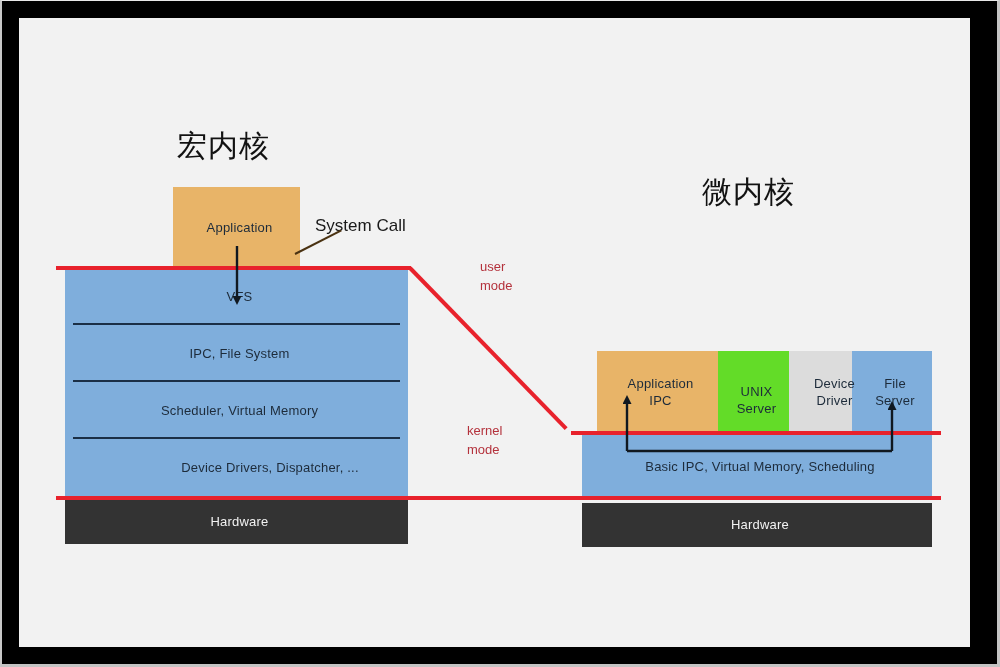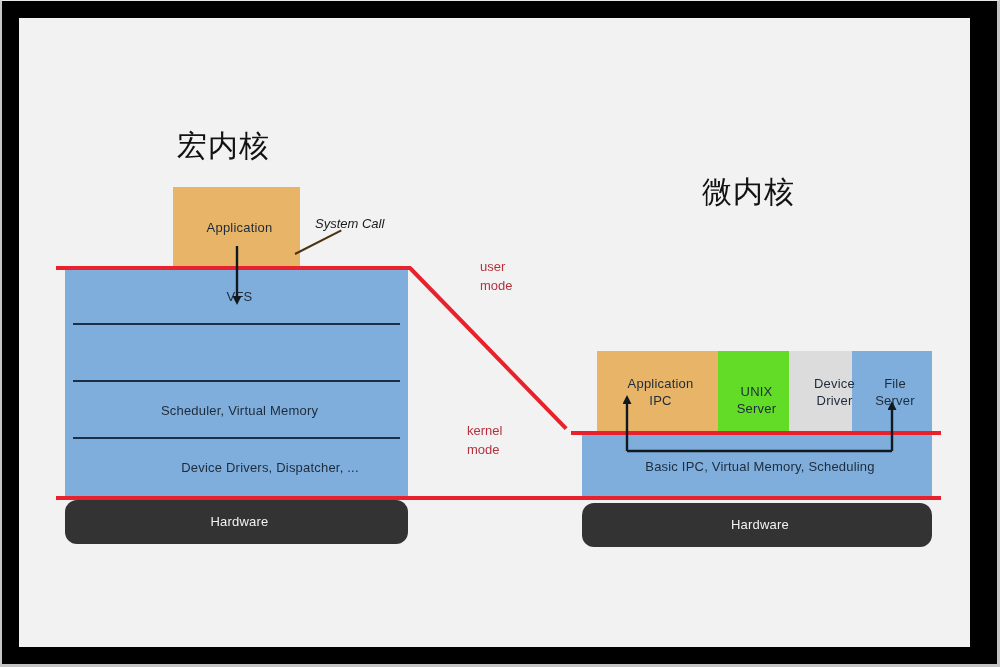--- a/index.html
+++ b/index.html
@@ -53,21 +53,21 @@
     font-size: 13px;
     color: #1d2b3a;
     line-height: 1.25;
     letter-spacing: .2px;
     padding-left: 6px;
   }
   .blk.orange  { background-color: #e8b468; }
   .blk.blue    { background-color: #7faedc; }
   .blk.green   { background-color: #63dc28; }
   .blk.gray    { background-color: #dcdcdc; }
-  .blk.dark    { background-color: #333333; color:#f2f2f2;border-radius:12px; }
+  .blk.dark    { background-color: #333333; color:#f2f2f2; }
   
   .tex::after {
     content:"";
     position:absolute;
     left:0; top:0; right:0; bottom:0;
     background-image:
       radial-gradient(rgba(255,255,255,.30) 0.5px, transparent 0.6px);
     background-size: 4px 4px;
     pointer-events:none;
   }
@@ -94,25 +94,24 @@
   }
   .modelabel {
     position: absolute;
     font-size: 13px;
     color: #b4323c;
     line-height: 1.45;
     z-index: 7;
   }
   .callout {
     position: absolute;
-    font-size: 13px;
+    font-size: 17px;
     color: #1a1a1a;
     white-space: nowrap;
     z-index: 7;
-    font-style: italic;
   }
   .leader {
     position: absolute;
     height: 2px;
     background: #4a3212;
     transform-origin: 0 50%;
     z-index: 7;
   }
   svg.arrows {
     position: absolute;
@@ -138,20 +137,23 @@
       <span>Application</span>
     </div>
 
     <div class="blk blue tex" style="left: 46px; top: 251px; width: 343px; height: 228px;"></div>
 
     <div class="blk" style="left: 46px; top: 251px; width: 343px; height: 57px; z-index:4;">
       <span>VFS</span>
     </div>
     <div class="divider" style="left: 54px; top: 305px; width: 327px;"></div>
 
+    <div class="blk" style="left: 46px; top: 308px; width: 343px; height: 57px; z-index:4;">
+      <span>IPC, File System</span>
+    </div>
     <div class="divider" style="left: 54px; top: 362px; width: 327px;"></div>
 
     <div class="blk" style="left: 46px; top: 365px; width: 343px; height: 57px; z-index:4;text-align:center;">
       <span>Scheduler, Virtual Memory</span>
     </div>
     <div class="divider" style="left: 54px; top: 419px; width: 327px;"></div>
 
     <div class="blk" style="left: 46px; top: 422px; width: 404px; height: 57px; z-index:4;justify-content:center;">
       <span>Device Drivers, Dispatcher, ...</span>
     </div>

